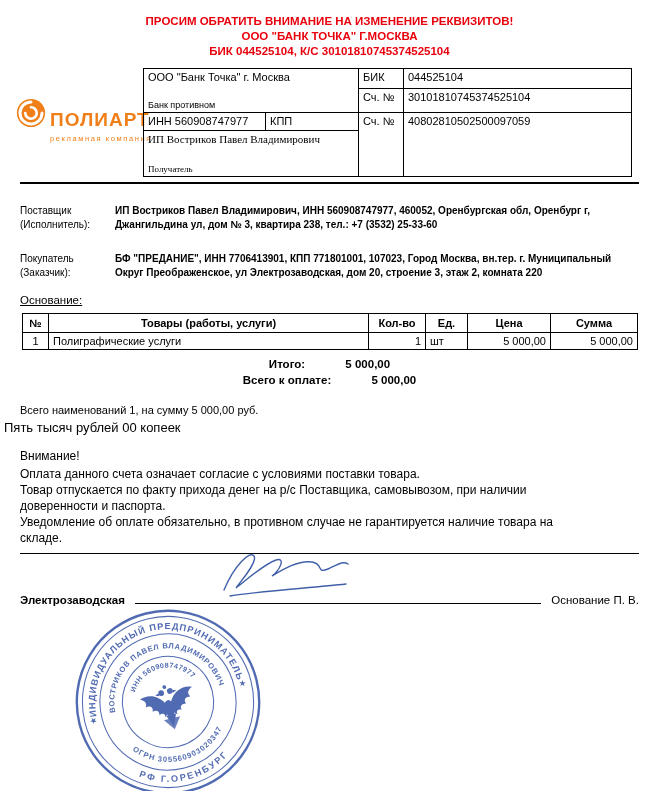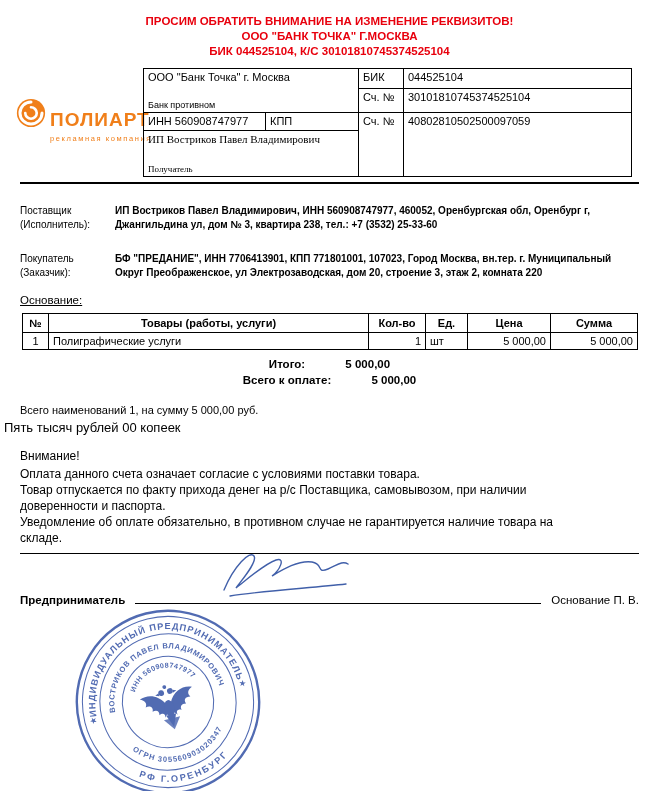--- a/index.html
+++ b/index.html
@@ -235,21 +235,21 @@
   <div class="notice">
     <div class="notice-title">Внимание!</div>
     <div>Оплата данного счета означает согласие с условиями поставки товара.</div>
     <div>Товар отпускается по факту прихода денег на р/с Поставщика, самовывозом, при наличии доверенности и паспорта.</div>
     <div>Уведомление об оплате обязательно, в противном случае не гарантируется наличие товара на складе.</div>
   </div>
 
   <hr class="divider">
 
   <div class="sig-row">
-    <span class="sig-role">Предприниматель</span>
+    <span class="sig-role">Электрозаводская</span>
     <span class="sig-line"></span>
     <span class="sig-name">Основание П. В.</span>
   </div>
 
   <svg class="autograph" width="135" height="62" viewBox="0 0 135 62">
     <g fill="none" stroke="#2c4ea0" stroke-width="1.4" stroke-linecap="round" opacity="0.9">
       <path d="M6,44 C16,20 32,4 36,10 C40,16 22,36 18,42 C26,36 46,18 58,14 C68,11 62,24 54,30 C64,24 80,14 94,16 C106,18 98,28 110,23 C118,20 124,14 130,18"></path>
       <path d="M12,50 C42,45 92,42 128,38"></path>
     </g>
   </svg>

